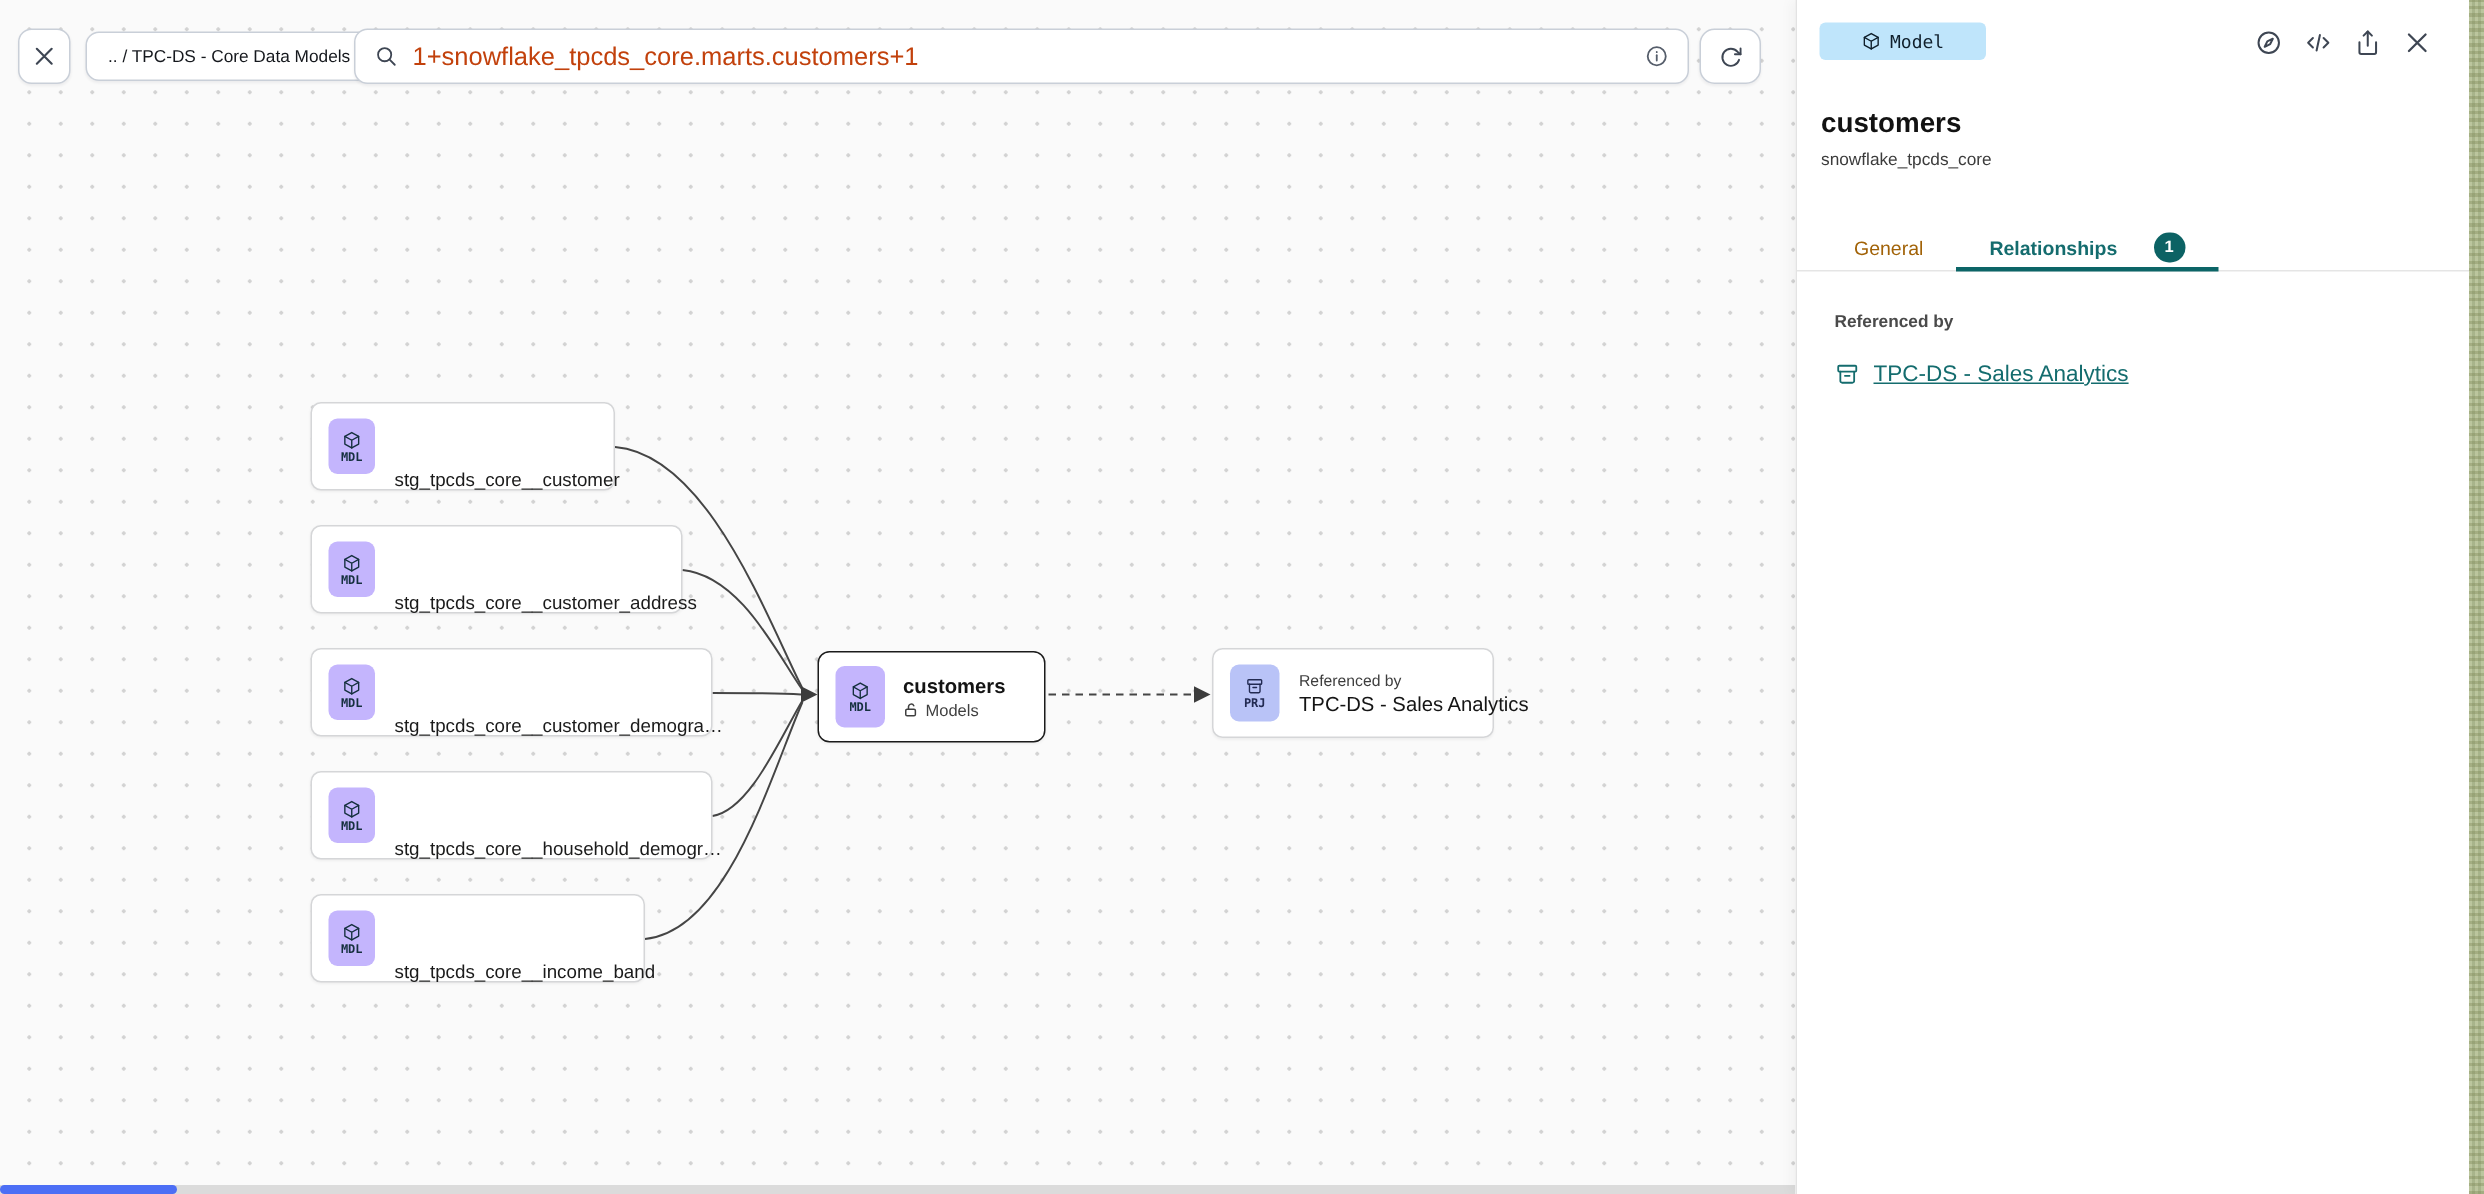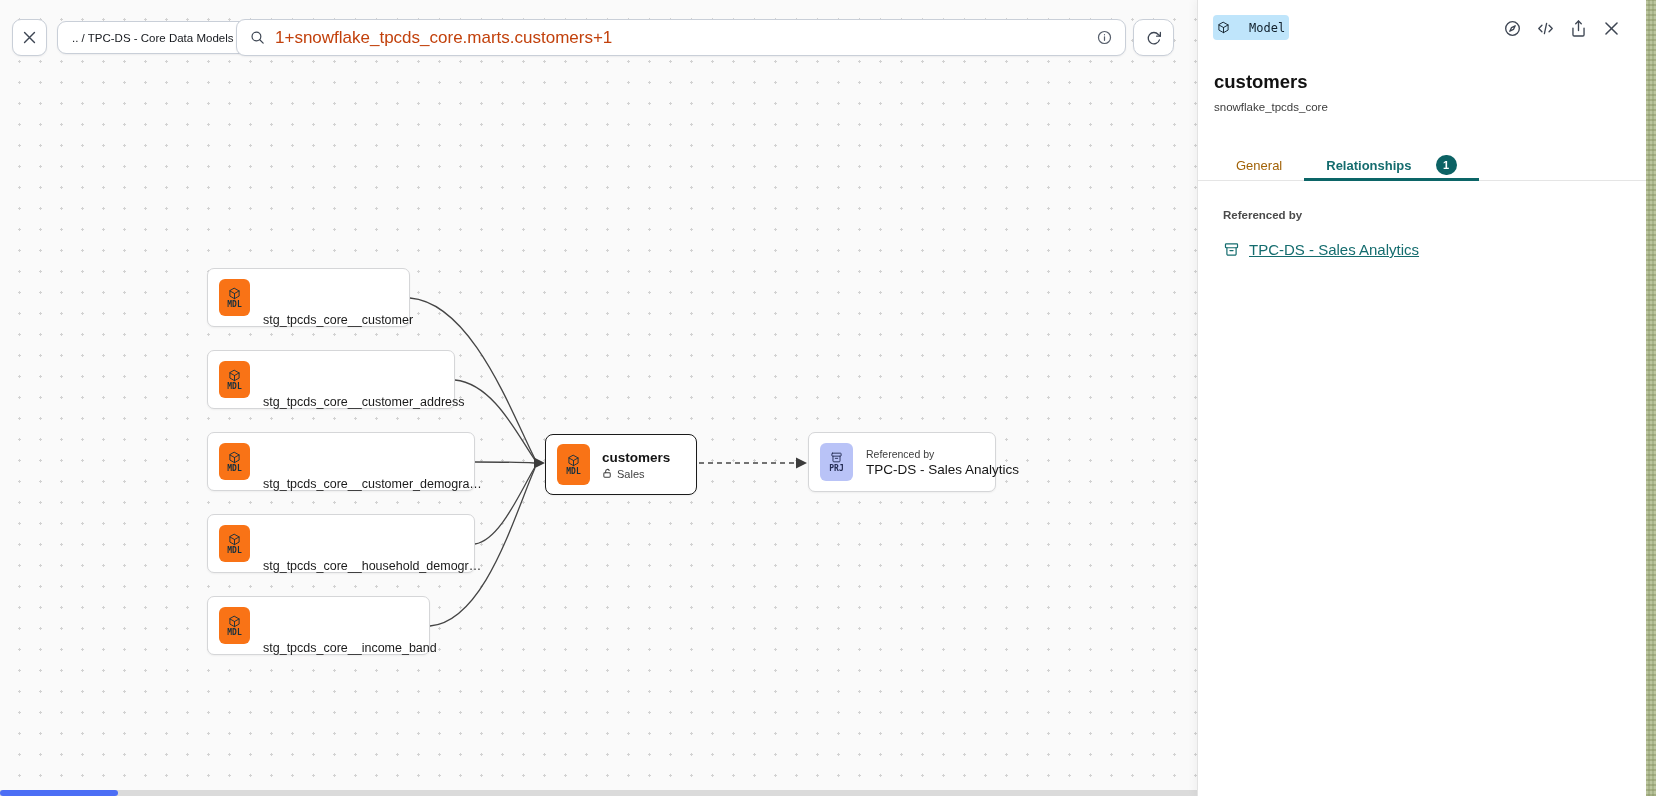--- a/index.html
+++ b/index.html
@@ -38,21 +38,21 @@
   .btn-refresh { left:1133px; top:19px; width:41px; height:37px; border-radius:10px; }
   .icon-stroke { stroke:#3e4653; fill:none; stroke-width:1.7; stroke-linecap:round; stroke-linejoin:round; }
 
   
   .node {
     position:absolute; background:#fff; border:1px solid #d5d6d8; border-radius:7px;
     display:flex; align-items:center; gap:13px; padding:0 14px 0 11px;
     box-shadow:0 1px 2px rgba(0,0,0,.05); cursor:pointer; z-index:2;
   }
   .res-badge {
-    width:31px; height:37px; border-radius:6px; background:#f97316; color:#16303f;
+    width:31px; height:37px; border-radius:6px; background:#c4b5fd; color:#16303f;
     display:flex; flex-direction:column; align-items:center; justify-content:center; gap:1px; flex:none;
   }
   .res-badge svg { width:13px; height:13px; }
   .res-badge .bt { font-family:"DejaVu Sans Mono",monospace; font-size:8px; line-height:8px; font-weight:700; }
   .node-label { font-size:12.5px; color:#1b1b1b; white-space:nowrap;margin-top:44px; }
 
   .node.focus { border:1.8px solid #1b1b1b; border-radius:8px; gap:12px; }
   .focus-col { display:flex; flex-direction:column; gap:3px; }
   .focus-title { font-size:13.5px; font-weight:700; color:#141414; }
   .focus-vis { display:flex; align-items:center; gap:4px; font-size:11px; color:#3f3f3f; }
@@ -68,21 +68,21 @@
   .hscroll-track { position:absolute; left:0; bottom:0; width:1197px; height:6px; background:#dbdbdb; }
   .hscroll-thumb { position:absolute; left:0; bottom:0; width:118px; height:6px; background:#4c6ef5; border-radius:3px; cursor:pointer; }
 
   
   .panel {
     position:absolute; left:1197px; top:0; width:449px; height:796px; background:#fff;
     border-left:1px solid #e3e3e3; box-shadow:-3px 0 8px rgba(0,0,0,.04);
   }
   .model-chip {
     position:absolute; left:15px; top:15px; height:25px;
-    display:inline-flex; align-items:center; gap:19px; padding:0 4px;
+    display:inline-flex; align-items:center; gap:6px; padding:0 28px;
     background:#bfe5fb; border-radius:4px;
     font-family:"DejaVu Sans Mono",monospace; font-size:12px; color:#0f1f2b;
   }
   .model-chip svg { width:13px; height:13px; }
   .panel-actions { position:absolute; top:19px; right:25px; display:flex; gap:14px; }
   .panel-actions .act { width:19px; height:19px; display:flex; align-items:center; justify-content:center; cursor:pointer; }
   .panel-actions svg { width:19px; height:19px; }
 
   .panel-title { position:absolute; left:16px; top:71px; font-size:18.5px; font-weight:700; color:#121212; }
   .panel-sub { position:absolute; left:16px; top:101px; font-size:11.5px; color:#3c3c3c; }
@@ -191,21 +191,21 @@
         </svg>
       <span class="bt">MDL</span>
     </span>
     <span class="focus-col">
       <span class="focus-title">customers</span>
       <span class="focus-vis">
         <svg viewBox="0 0 24 24" class="icon-stroke" style="stroke:#3f3f3f;stroke-width:2.2">
             <rect x="4" y="10.5" width="14" height="9.5" rx="2"></rect>
             <path d="M8 10.5V7a4 4 0 0 1 7.7-1.5"></path>
           </svg>
-        <span>Sales</span>
+        <span>Models</span>
       </span>
     </span>
   </div>
 
   <div class="node" style="left:808px; top:432px; width:188px; height:60px;">
     <span class="res-badge prj" style="width:33px;height:38px;">
       <svg viewBox="0 0 24 24" class="icon-stroke" style="stroke:currentColor">
           <rect x="3.5" y="4" width="17" height="5.5" rx="1"></rect>
           <path d="M5.5 9.5v8.8a1.7 1.7 0 0 0 1.7 1.7h9.6a1.7 1.7 0 0 0 1.7-1.7V9.5"></path>
           <path d="M9.8 13.5h4.4"></path>

